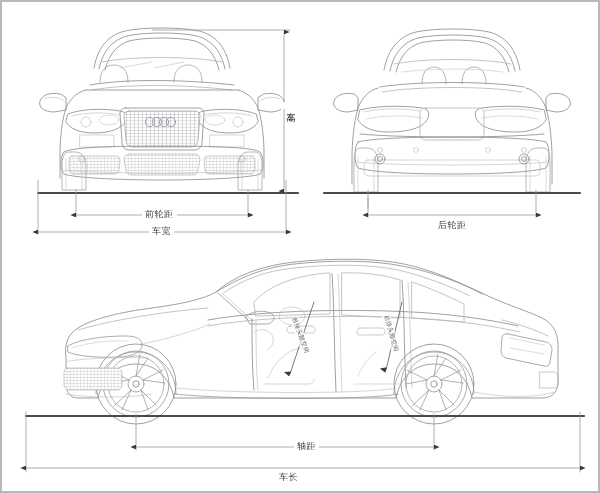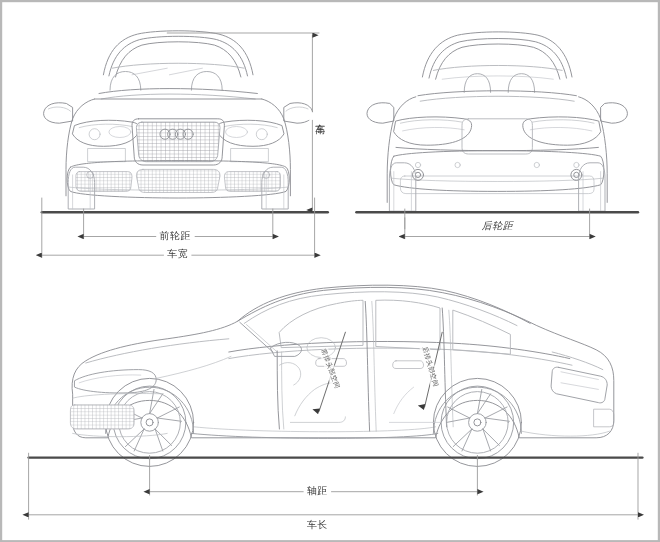--- a/index.html
+++ b/index.html
@@ -328,23 +328,23 @@
       </g>
     </g>
   </svg>
 
   <div class="dim-label" style="left:140px; top:207px;">前轮距</div>
 
   <div class="dim-label" style="left:147px; top:224px;">车宽</div>
 
   <div class="dim-label vert" style="left:270px; top:100px; width:24px; text-align:center; writing-mode:vertical-rl; text-orientation:upright; padding:3px 0;">车高</div>
 
-  <div class="dim-label" style="left:433px; top:198px;font-style:italic;">后轮距</div>
-
-  <div class="dim-label" style="left:274px; top:439px;">轴距</div>
+  <div class="dim-label" style="left:433px; top:218px;">后轮距</div>
+
+  <div class="dim-label" style="left:292px; top:439px;">轴距</div>
 
   <div class="dim-label" style="left:274px; top:470px;">车长</div>
 
   <div class="rot-label" style="left:296px; top:314px; transform:rotate(70deg); transform-origin:left top;">前排头部空间</div>
 
   <div class="rot-label" style="left:388px; top:312px; transform:rotate(74deg); transform-origin:left top;">后排头部空间</div>
 
 </div>
 
 </body></html>

